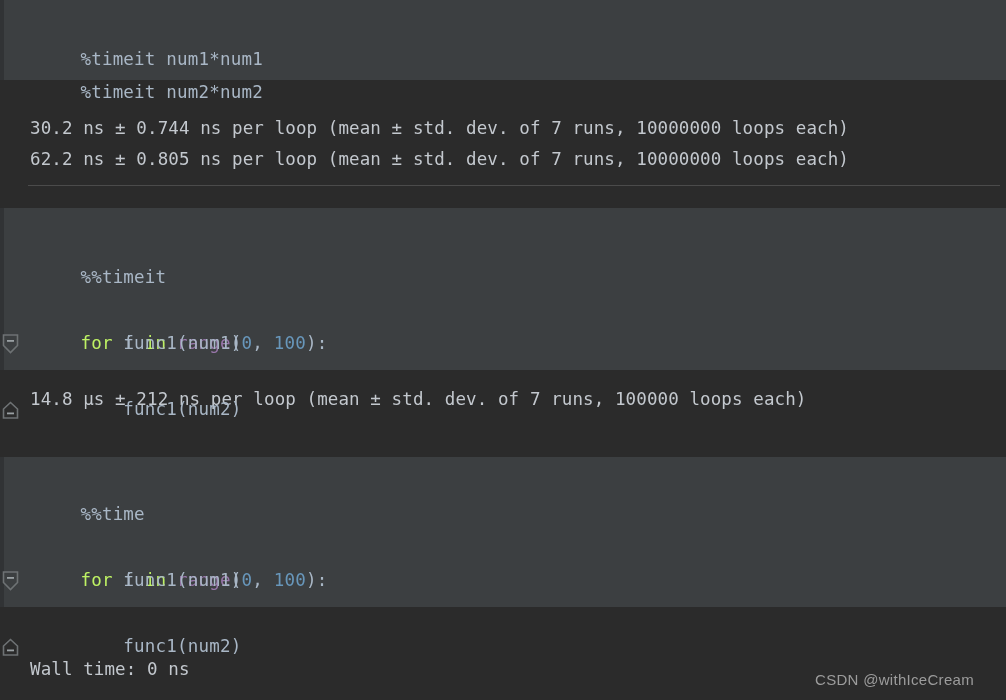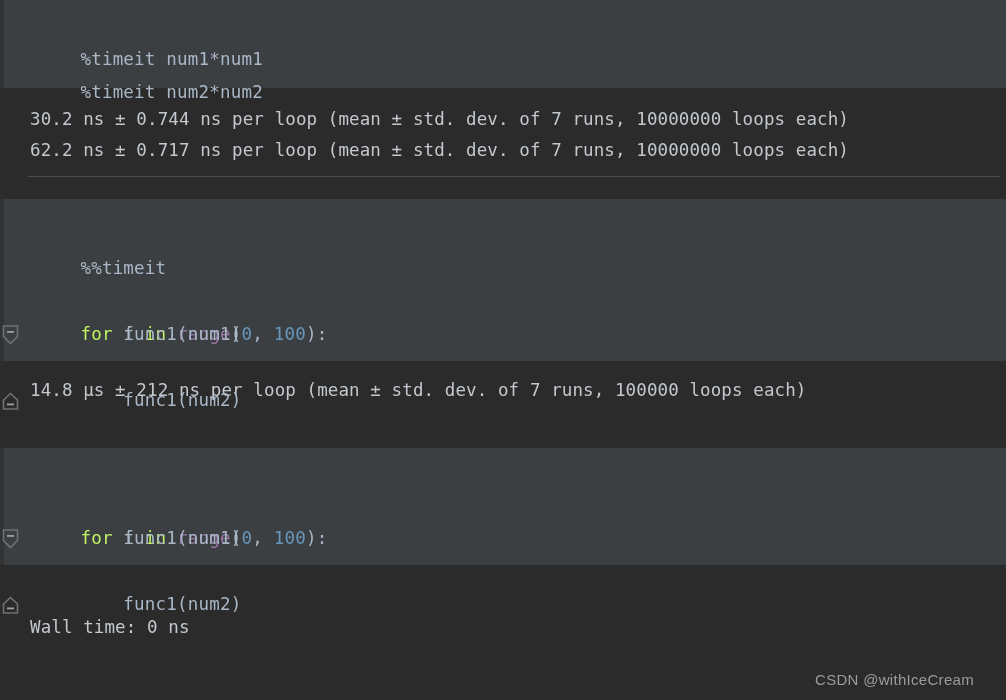--- a/index.html
+++ b/index.html
@@ -93,32 +93,32 @@
     color: #9c9c9c;
     letter-spacing: 0.3px;
   }
   .spacer-md { height: 22px; }
 </style>
 </head>
 <body>
 
 <div class="notebook">
 
-  <div class="cell" style="padding-top:10px;padding-bottom:12px;">
+  <div class="cell" style="padding-top:10px;padding-bottom:4px;">
     <div class="code-line">
       <span class="pln">%timeit num1*num1</span>
     </div>
     <div class="code-line">
       <span class="pln">%timeit num2*num2</span>
     </div>
   </div>
 
-  <div class="output" style="padding-top:16px;padding-bottom:10px;">
+  <div class="output" style="padding-top:33px;padding-bottom:10px;">
     <div class="out-line">30.2 ns ± 0.744 ns per loop (mean ± std. dev. of 7 runs, 10000000 loops each)</div>
-    <div class="out-line">62.2 ns ± 0.717 ns per loop (mean ± std. dev. of 7 runs, 10000000 loops each)</div>
+    <div class="out-line">62.2 ns ± 0.805 ns per loop (mean ± std. dev. of 7 runs, 10000000 loops each)</div>
   </div>
   <div class="divider"></div>
   <div class="spacer-md"></div>
 
   <div class="cell" style="padding-top:20px;padding-bottom:10px;">
     <div class="code-line">
       <span class="pln">%%timeit</span>
     </div>
 
     <div class="code-line" style="padding-left:16px;">
@@ -144,20 +144,23 @@
       </span>
       <span class="pln">    func1(num2)</span>
     </div>
   </div>
 
   <div class="output" style="padding-top:14px;padding-bottom:42px;">
     <div class="out-line">14.8 µs ± 212 ns per loop (mean ± std. dev. of 7 runs, 100000 loops each)</div>
   </div>
 
   <div class="cell" style="padding-top:8px;padding-bottom:10px;">
+    <div class="code-line">
+      <span class="pln">%%time</span>
+    </div>
 
     <div class="code-line" style="padding-left:16px;">
       <span class="fold">
         <svg width="17" height="21" viewBox="0 0 17 21">
           <path d="M1.5 1.5 H15.5 V12 L8.5 19 L1.5 12 Z" fill="none" stroke="#6e7274" stroke-width="1.6"></path>
           <rect x="5" y="6.5" width="7" height="1.8" fill="#9aa0a3"></rect>
         </svg>
       </span>
       <span class="kw">for</span><span class="pln"> i </span><span class="kw">in</span><span class="pln"> </span><span class="fn">range</span><span class="pln">(</span><span class="num">0</span><span class="pln">, </span><span class="num">100</span><span class="pln">):</span>
     </div>

